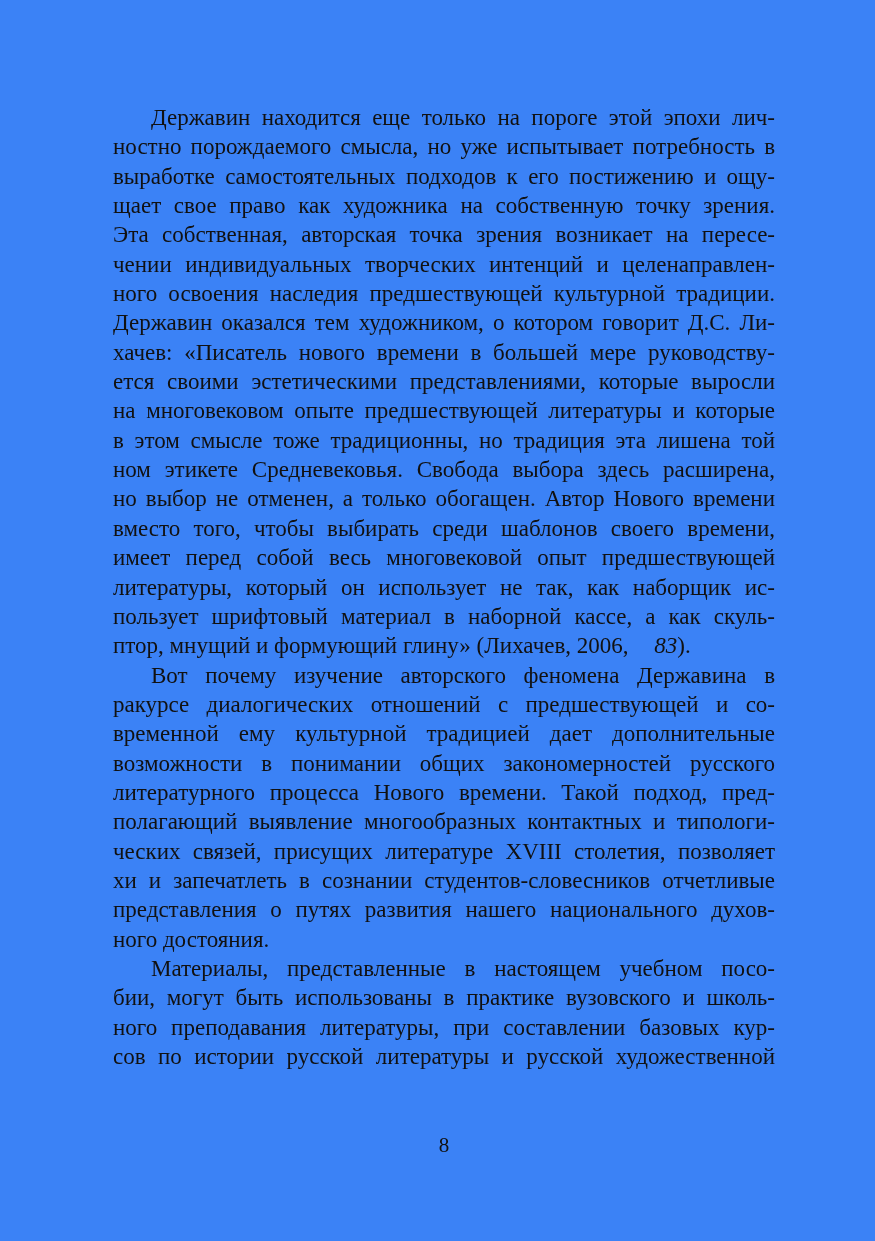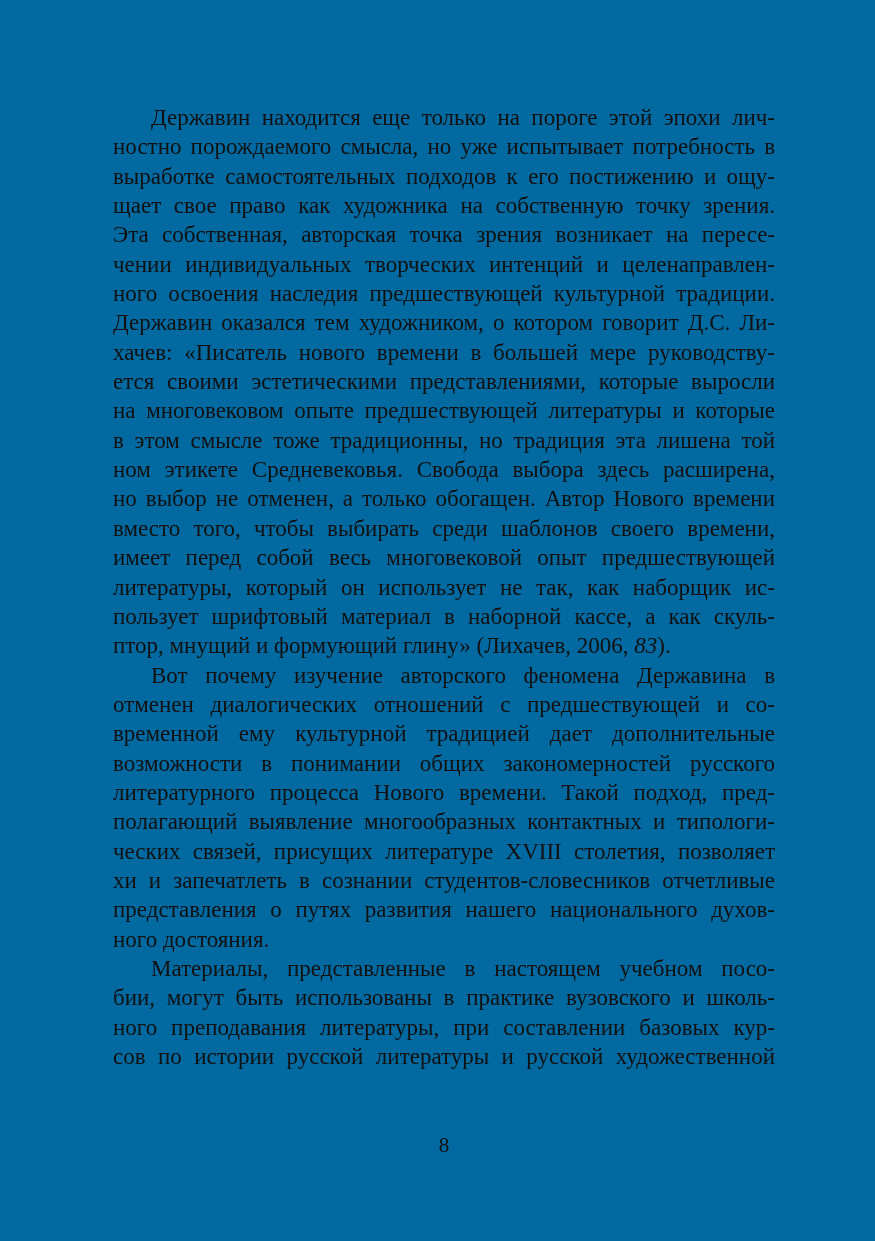--- a/index.html
+++ b/index.html
@@ -12,21 +12,21 @@
     position: relative;
     font-family: "Liberation Serif", "DejaVu Serif", serif;
     color: #111111;
     overflow: hidden;
   }
   .page {
     position: absolute;
     left: 0; top: 0;
     width: 875px;
     height: 1241px;
-    background: #0369a1;
+    background: #3b82f6;
   }
   .text-block {
     position: absolute;
     left: 113px;
     top: 103px;
     width: 662px;
   }
   .line {
     font-size: 23px;
     line-height: 29.35px;
@@ -36,20 +36,21 @@
     white-space: normal;
   }
   .line.first {
     text-indent: 38px;
   }
   .line.no-just {
     text-align-last: left;
   }
   .line i {
     font-style: italic;
+    margin-left: 20px;
   }
   .page-number {
     position: absolute;
     left: 113px;
     top: 1133px;
     width: 662px;
     text-align: center;
     font-size: 21px;
     line-height: 25px;
   }
@@ -75,21 +76,21 @@
         <div class="line">ном этикете Средневековья. Свобода выбора здесь расширена,</div>
         <div class="line">но выбор не отменен, а только обогащен. Автор Нового времени</div>
         <div class="line">вместо того, чтобы выбирать среди шаблонов своего времени,</div>
         <div class="line">имеет перед собой весь многовековой опыт предшествующей</div>
         <div class="line">литературы, который он использует не так, как наборщик ис-</div>
         <div class="line">пользует шрифтовый материал в наборной кассе, а как скуль-</div>
         <div class="line no-just">птор, мнущий и формующий глину» (Лихачев, 2006, <i>83</i>).</div>
       </div>
       <div class="paragraph">
         <div class="line first">Вот почему изучение авторского феномена Державина в</div>
-        <div class="line">отменен диалогических отношений с предшествующей и со-</div>
+        <div class="line">ракурсе диалогических отношений с предшествующей и со-</div>
         <div class="line">временной ему культурной традицией дает дополнительные</div>
         <div class="line">возможности в понимании общих закономерностей русского</div>
         <div class="line">литературного процесса Нового времени. Такой подход, пред-</div>
         <div class="line">полагающий выявление многообразных контактных и типологи-</div>
         <div class="line">ческих связей, присущих литературе XVIII столетия, позволяет</div>
         <div class="line">хи и запечатлеть в сознании студентов-словесников отчетливые</div>
         <div class="line">представления о путях развития нашего национального духов-</div>
         <div class="line no-just">ного достояния.</div>
       </div>
       <div class="paragraph">

